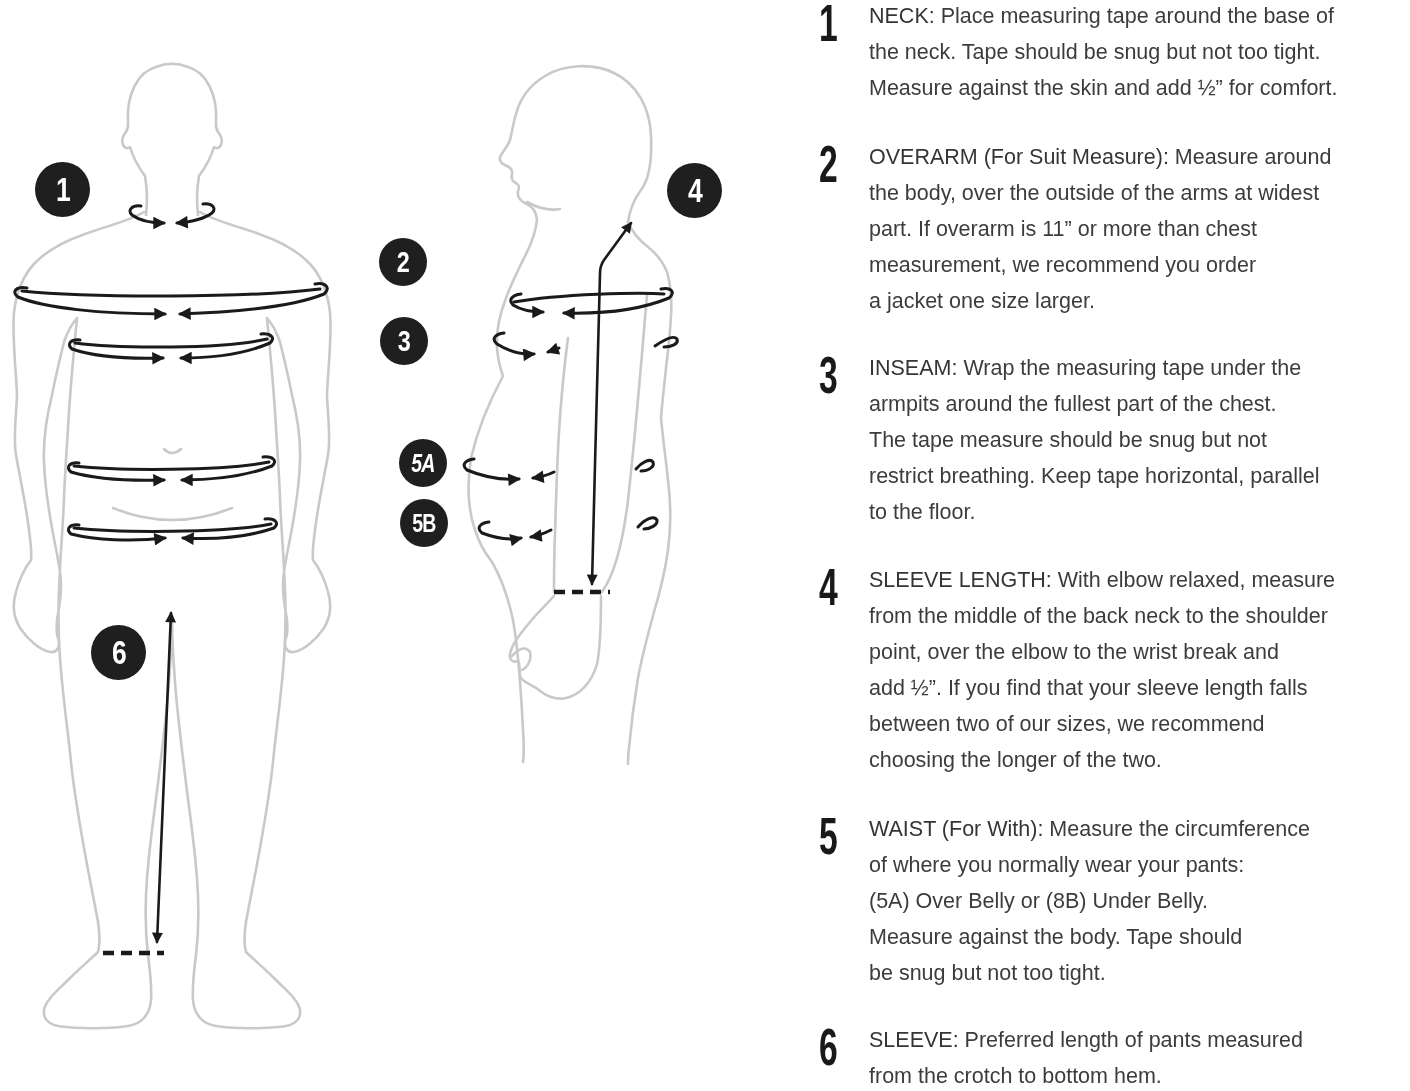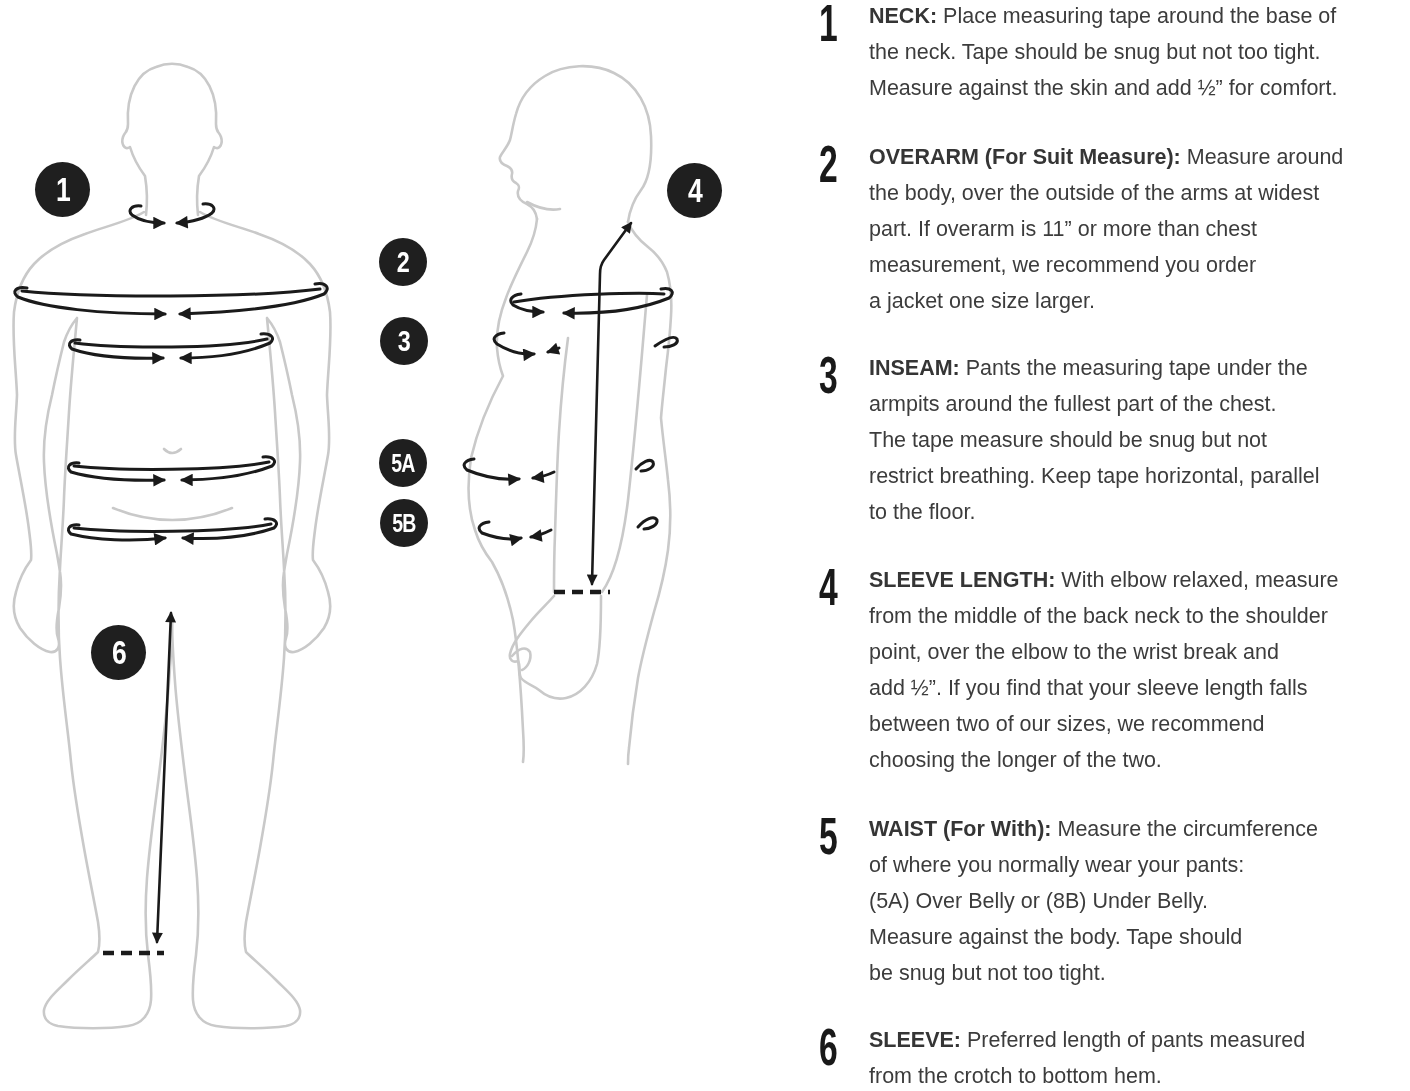--- a/index.html
+++ b/index.html
@@ -16,34 +16,34 @@
   
   .badge{position:absolute;background:#1f1f1f;border-radius:50%;display:flex;align-items:center;justify-content:center;color:#fff;font-weight:bold;}
   .badge>span{transform:scaleX(0.78);letter-spacing:-1px;display:inline-block;}
   .lg{width:55px;height:55px;font-size:34px;}
   .sm{width:48px;height:48px;font-size:30px;}
   .sm2{width:48px;height:48px;font-size:25px;}
   .b1{left:35px;top:162px;}
   .b2{left:379px;top:238px;}
   .b3{left:380px;top:317px;}
   .b4{left:667px;top:163px;}
-  .b5a{left:379px;top:439px;}
-  .b5b{left:380px;top:499px;}
+  .b5a{left:399px;top:439px;font-style:italic;}
+  .b5b{left:400px;top:499px;}
   .b6{left:91px;top:625px;}
   
   .instr{position:absolute;left:819px;display:flex;align-items:flex-start;}
   .instr .num{
     width:50px;flex:0 0 50px;font-size:51px;font-weight:bold;color:#191919;
     transform:scaleX(0.66);transform-origin:left top;line-height:0.84;padding-top:5px;
   }
   .instr .txt{
     margin:0;font-size:21.5px;line-height:36px;color:#3c3c3c;
     white-space:pre-line;width:545px;
   }
-  .instr .txt b{font-weight:bold;color:#353535;}
+  .instr .txt b{font-weight:normal;color:#353535;}
   .i1{top:-2px;}
   .i2{top:139px;}
   .i3{top:350px;}
   .i4{top:562px;}
   .i5{top:811px;}
   .i6{top:1022px;}
 </style>
 </head>
 <body>
 
@@ -218,21 +218,21 @@
     <div class="num">2</div>
     <p class="txt"><b>OVERARM (For Suit Measure):</b><span> Measure around
 the body, over the outside of the arms at widest
 part. If overarm is 11” or more than chest
 measurement, we recommend you order
 a jacket one size larger.</span></p>
   </div>
 
   <div class="instr i3">
     <div class="num">3</div>
-    <p class="txt"><b>INSEAM:</b><span> Pants the measuring tape under the
+    <p class="txt"><b>INSEAM:</b><span> Wrap the measuring tape under the
 armpits around the fullest part of the chest.
 The tape measure should be snug but not
 restrict breathing. Keep tape horizontal, parallel
 to the floor.</span></p>
   </div>
 
   <div class="instr i4">
     <div class="num">4</div>
     <p class="txt"><b>SLEEVE LENGTH:</b><span> With elbow relaxed, measure
 from the middle of the back neck to the shoulder

